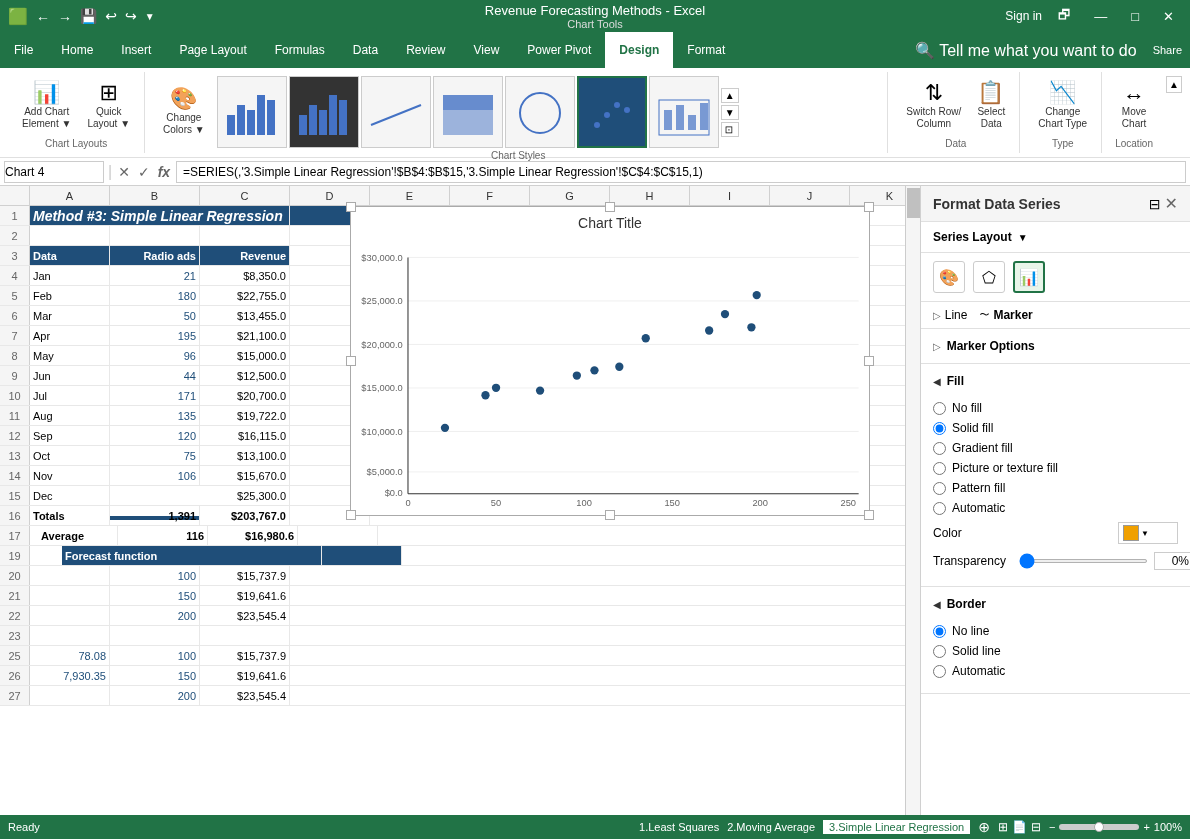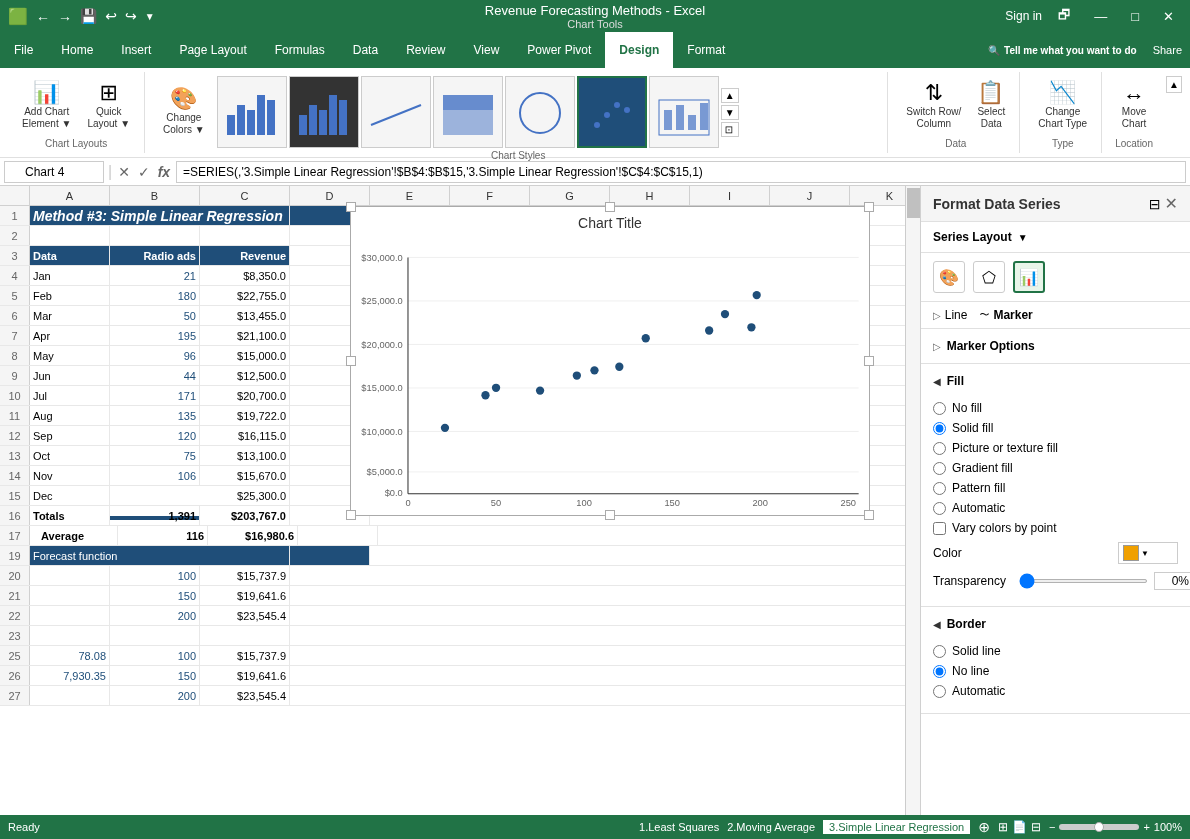--- a/index.html
+++ b/index.html
@@ -100,21 +100,21 @@
       display: flex;
       align-items: center;
       height: 28px;
       border-bottom: 1px solid #d0d0d0;
       padding: 0 4px;
       gap: 4px;
     }
     .name-box {
       width: 100px;
       border: 1px solid #ccc;
-      padding: 2px 20px;
+      padding: 2px 0;
       font-size: 12px;
       height: 22px;
     }
     .formula-icons { display: flex; gap: 4px; align-items: center; color: #666; font-size: 14px; }
     .formula-icon { cursor: pointer; padding: 2px; }
     .formula-input {
       flex: 1;
       border: 1px solid #ccc;
       padding: 2px 6px;
       font-size: 12px;
@@ -360,21 +360,21 @@
   <div class="ribbon-tab">Insert</div>
   <div class="ribbon-tab">Page Layout</div>
   <div class="ribbon-tab">Formulas</div>
   <div class="ribbon-tab">Data</div>
   <div class="ribbon-tab">Review</div>
   <div class="ribbon-tab">View</div>
   <div class="ribbon-tab">Power Pivot</div>
   <div class="ribbon-tab active">Design</div>
   <div class="ribbon-tab">Format</div>
   <div style="flex:1;"></div>
-  <div style="color:#fff;font-size:10px;padding:0 8px;display:flex;align-items:center;cursor:pointer;font-weight:bold;">🔍 Tell me what you want to do</div>
+  <div style="color:#fff;font-size:16px;padding:0 8px;display:flex;align-items:center;cursor:pointer;">🔍 Tell me what you want to do</div>
   <div style="color:#fff;font-size:11px;padding:0 8px;display:flex;align-items:center;cursor:pointer;">Share</div>
 </div>
 
 <div class="ribbon-content">
 
   <div class="ribbon-group">
     <div class="ribbon-group-content">
       <div class="ribbon-btn">
         <span class="btn-icon">📊</span>
         <span class="btn-label">Add Chart<br>Element ▼</span>
@@ -649,21 +649,21 @@
         <div class="row-num">17</div>
         <div class="cell col-A bold" style="font-weight:bold;margin-left:8px;">Average</div>
         <div class="cell col-B bold" style="justify-content:flex-end;font-weight:bold;">116</div>
         <div class="cell col-C bold" style="justify-content:flex-end;font-weight:bold;">$16,980.6</div>
         <div class="cell" style="width:80px;min-width:80px;"></div>
       </div>
 
 
       <div class="sheet-row">
         <div class="row-num">19</div>
-        <div class="cell col-A" style="width:260px;min-width:260px;background:#1f4e79;color:#fff;font-weight:normal;">Forecast function</div>
+        <div class="cell col-A" style="width:260px;min-width:260px;background:#1f4e79;color:#fff;font-weight:bold;margin-left:32px;">Forecast function</div>
         <div class="cell" style="width:80px;background:#1f4e79;"></div>
       </div>
 
       <div class="sheet-row">
         <div class="row-num">20</div>
         <div class="cell col-A"></div>
         <div class="cell col-B" style="justify-content:flex-end;color:#1f4e79;">100</div>
         <div class="cell col-C" style="justify-content:flex-end;">$15,737.9</div>
       </div>
 
@@ -832,37 +832,33 @@
         <div class="radio-option">
           <input type="radio" name="fill" style="">
           <span>No fill</span>
         </div>
         <div class="radio-option">
           <input type="radio" name="fill" checked="" style="">
           <span>Solid fill</span>
         </div>
         <div class="radio-option">
           <input type="radio" name="fill" style="">
-          <span>Picture or texture fill</span>
+          <span>Gradient fill</span>
         </div>
         <div class="radio-option">
           <input type="radio" name="fill" style="">
-          <span>Gradient fill</span>
+          <span>Picture or texture fill</span>
         </div>
         <div class="radio-option">
           <input type="radio" name="fill" style="">
           <span>Pattern fill</span>
         </div>
         <div class="radio-option">
           <input type="radio" name="fill" style="">
           <span>Automatic</span>
-        </div>
-        <div class="checkbox-option">
-          <input type="checkbox" style="">
-          <span>Vary colors by point</span>
         </div>
         <div class="color-row">
           <span class="color-label">Color</span>
           <div class="color-swatch">
             <div class="swatch-box"></div>
             <span class="swatch-arrow">▼</span>
           </div>
         </div>
         <div class="transparency-row">
           <span class="trans-label">Transparency</span>
@@ -872,26 +868,26 @@
       </div>
     </div>
 
     <div class="panel-section">
       <div class="panel-section-header">
         <span style="font-size:10px;color:#333;">◀</span>
         <span class="label">Border</span>
       </div>
       <div class="panel-section-content">
         <div class="radio-option">
+          <input type="radio" name="border" checked="" style="">
+          <span>No line</span>
+        </div>
+        <div class="radio-option">
           <input type="radio" name="border" style="">
           <span>Solid line</span>
-        </div>
-        <div class="radio-option">
-          <input type="radio" name="border" checked="" style="">
-          <span>No line</span>
         </div>
         <div class="radio-option">
           <input type="radio" name="border" style="">
           <span>Automatic</span>
         </div>
       </div>
     </div>
 
   </div>
 </div>

